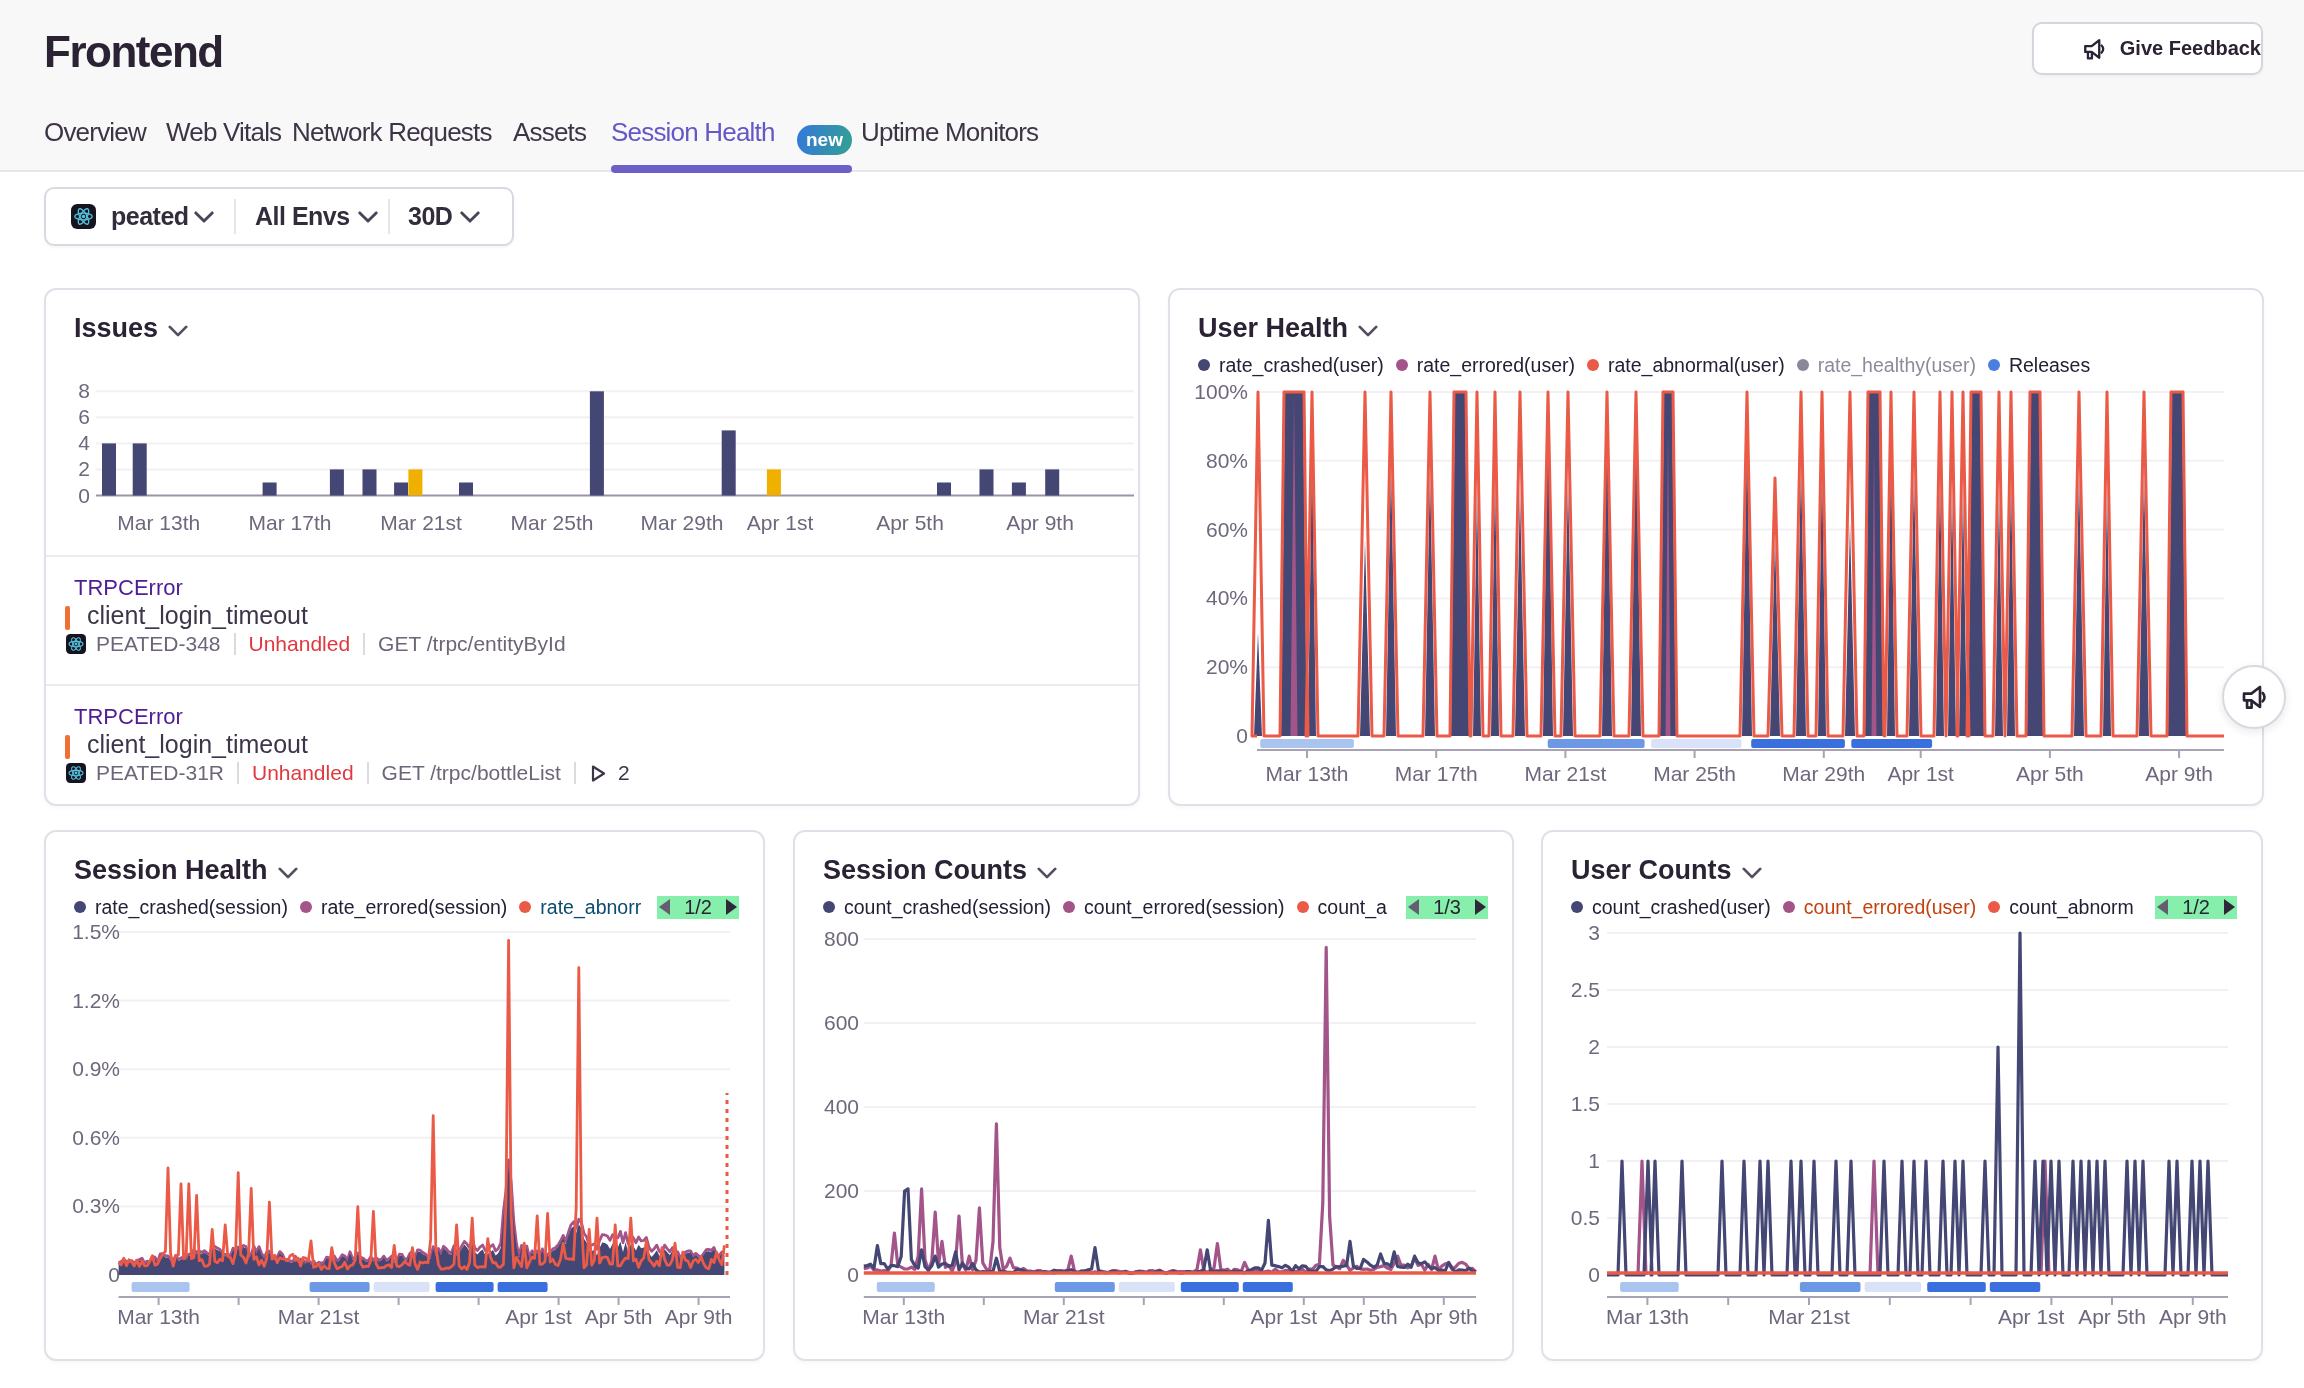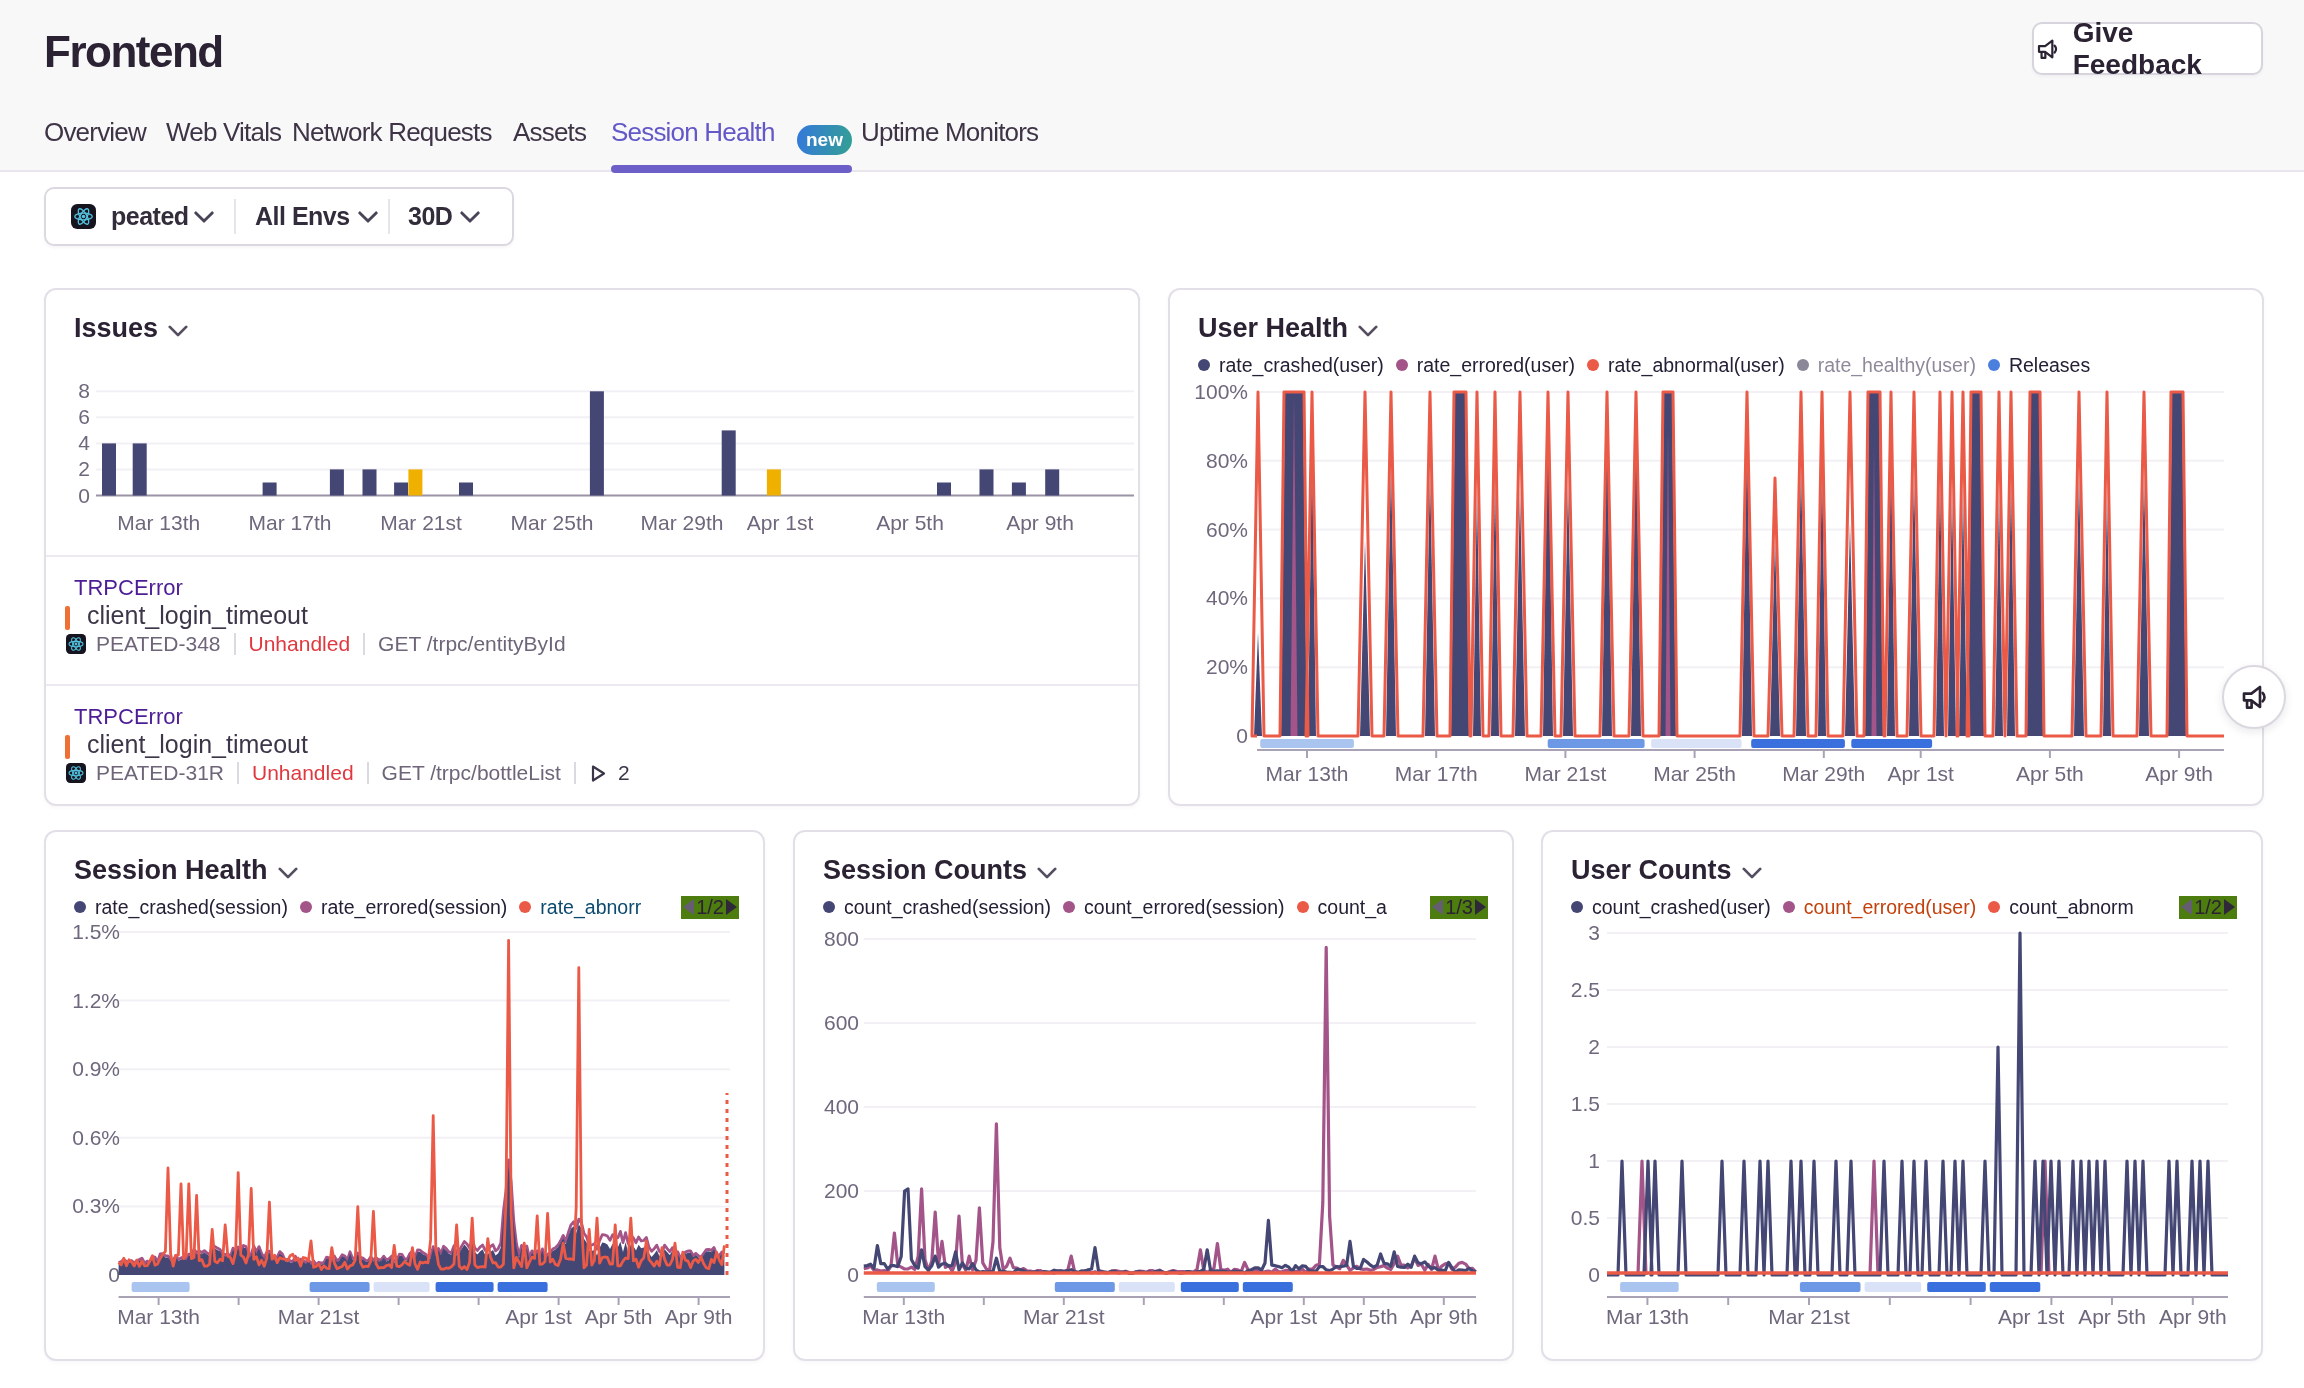--- a/index.html
+++ b/index.html
@@ -2,32 +2,32 @@
 <html><head><meta charset="utf-8"><style>
 *{box-sizing:border-box}
 html,body{margin:0;padding:0}
 body{width:2304px;height:1388px;position:relative;font-family:"Liberation Sans",sans-serif;background:#fff;overflow:hidden;-webkit-font-smoothing:antialiased}
 .hdr{position:absolute;left:0;top:0;width:2304px;height:172px;background:#f8f8f9;border-bottom:2px solid #e8e5ec}
 .h1{position:absolute;left:44px;top:27px;font-size:44px;font-weight:bold;color:#2b2233;letter-spacing:-1.5px}
 .tab{position:absolute;top:117px;font-size:26px;letter-spacing:-0.8px;color:#3e3446;white-space:nowrap}
 .tab.active{color:#6358c7}
 .newbadge{position:absolute;left:797px;top:125px;width:55px;height:30px;border-radius:15px;background:linear-gradient(100deg,#3478dc,#33a093);color:#fff;font-size:19px;font-weight:bold;text-align:center;line-height:30px}
 .underline{position:absolute;left:611px;top:165px;width:241px;height:8px;border-radius:4px;background:#6c5fc7}
-.fbtn{position:absolute;left:2032px;top:22px;width:231px;height:53px;border-radius:10px;border:2px solid #d8d4dd;background:#fff;display:flex;align-items:center;justify-content:flex-start;gap:12px;font-size:28px;font-weight:bold;color:#2b2233;box-shadow:0 2px 3px rgba(40,30,60,0.04)}
+.fbtn{position:absolute;left:2032px;top:22px;width:231px;height:53px;border-radius:10px;border:2px solid #d8d4dd;background:#fff;display:flex;align-items:center;justify-content:flex-end;gap:12px;font-size:20px;font-weight:bold;color:#2b2233;box-shadow:0 2px 3px rgba(40,30,60,0.04)}
 .filter{position:absolute;left:44px;top:187px;width:470px;height:59px;border-radius:10px;border:2px solid #dcd8e1;background:#fff;box-shadow:0 2px 3px rgba(40,30,60,0.04)}
 .filter .it{position:absolute;top:0;height:55px;display:flex;align-items:center;font-size:25px;font-weight:bold;color:#332c3b;white-space:nowrap;letter-spacing:-0.5px}
 .filter .div{position:absolute;top:10px;width:2px;height:35px;background:#e7e4ea}
 .panel{position:absolute;background:#fff;border:2px solid #e3dfe8;border-radius:12px;box-shadow:0 2px 4px rgba(40,30,60,0.03)}
 .ptitle{position:absolute;left:28px;top:23px;font-size:27px;font-weight:bold;color:#2b2233;display:flex;align-items:center;gap:10px;white-space:nowrap}
 .tchev{display:inline-flex;margin-top:4px}
 .legend{position:absolute;left:28px;top:62px;right:24px;height:26px;display:flex;align-items:center;gap:12px;font-size:19.5px;color:#252036;white-space:nowrap;overflow:hidden}
 .li{display:inline-flex;align-items:center;gap:9px;flex:none}
 .legend.wide{gap:40px;font-size:22px}
 .dot{width:12px;height:12px;border-radius:6px;flex:none}
-.pager{margin-left:auto;display:inline-flex;align-items:center;gap:0;flex:none;background:#4d7c0f}
+.pager{margin-left:auto;display:inline-flex;align-items:center;gap:12px;flex:none;background:#86efac}
 .pgtxt{font-size:20px;color:#2b2233}
 .irow{position:absolute;left:0;width:1092px;border-top:2px solid #eceaf0;padding:18px 28px 0}
 .iname{font-size:22px;font-weight:normal;color:#4c1d95}
 .iculprit{margin-top:0;margin-left:-9px;font-size:25px;color:#3d3649;display:flex;align-items:flex-end}
 .lvl{display:inline-block;width:5px;height:24px;border-radius:2px;background:#ef7034;margin-right:17px}
 .imeta{margin-top:2px;margin-left:-8px;display:flex;align-items:center;gap:10px;font-size:21px}
 .proj{color:#6e6579}
 .gray{color:#6e6579}
 .gray2{color:#3c3548}
 .unh{color:#e0383f}

